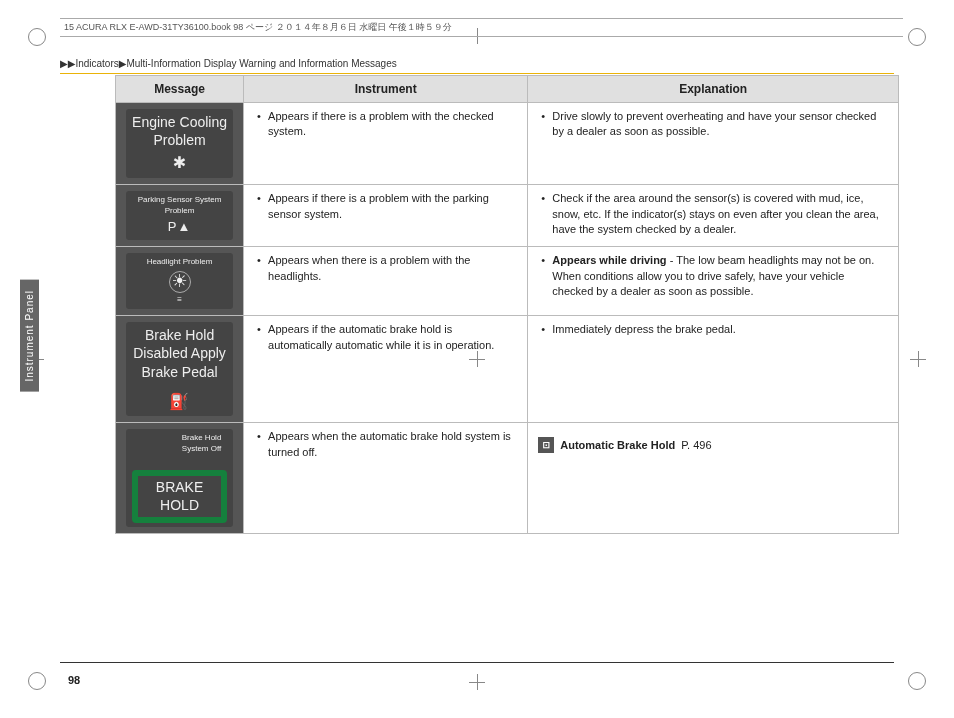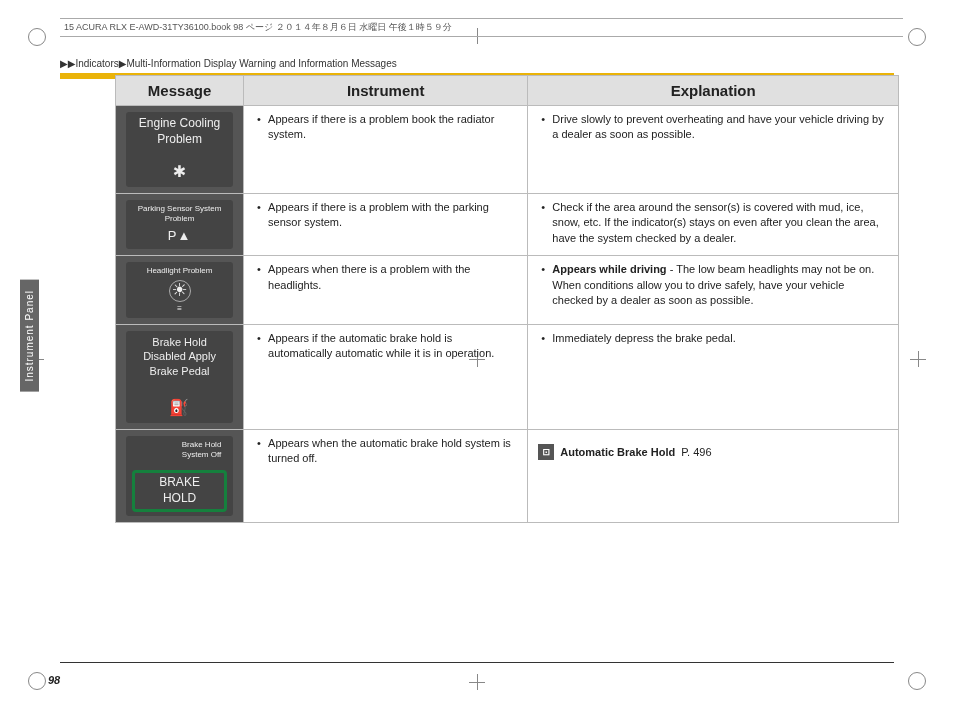--- a/index.html
+++ b/index.html
@@ -73,21 +73,21 @@
 
     
     .breadcrumb-bar {
       position: absolute;
       top: 58px;
       left: 60px;
       right: 60px;
       font-size: 10px;
       color: #333;
       padding-bottom: 4px;
-      border-bottom: 6px solid #eab308;
+      border-bottom: 1px solid #eab308;
     }
 
     
     .side-tab {
       position: absolute;
       top: 280px;
       left: 20px;
       background: #666;
       color: #fff;
       writing-mode: vertical-rl;
@@ -110,21 +110,21 @@
     .info-table {
       width: 100%;
       border-collapse: collapse;
     }
 
     .info-table th {
       background: #e0e0e0;
       border: 1px solid #bbb;
       padding: 6px 10px;
       font-weight: bold;
-      font-size: 15px;
+      font-size: 12px;
       text-align: center;
     }
 
     .info-table td {
       border: 1px solid #bbb;
       padding: 6px 10px;
       vertical-align: top;
       font-size: 11px;
     }
 
@@ -200,24 +200,23 @@
       align-items: center;
       justify-content: center;
       font-weight: bold;
       flex-shrink: 0;
     }
 
     
     .page-number {
       position: absolute;
       bottom: 32px;
-      left: 48px;
+      left: 68px;
       font-size: 11px;
       font-weight: bold;
-      font-style: italic;
     }
 
     
     .bottom-border {
       position: absolute;
       bottom: 55px;
       left: 60px;
       right: 60px;
       height: 1px;
       background: #333;
@@ -256,32 +255,32 @@
         <th>Message</th>
         <th>Instrument</th>
         <th>Explanation</th>
       </tr>
     </thead>
     <tbody>
 
       <tr>
         <td class="msg-cell">
           <div class="msg-display">
-            <div style="font-size:12px; margin-bottom:15px;">Engine Cooling Problem</div>
+            <div style="font-size:14px; margin-bottom:4px;">Engine Cooling Problem</div>
             <div class="msg-icon">✱</div>
           </div>
         </td>
         <td class="condition-cell">
           <ul>
-            <li>Appears if there is a problem book the radiator system.</li>
-          </ul>
-        </td>
-        <td class="explanation-cell">
-          <ul>
-            <li>Drive slowly to prevent overheating and have your vehicle driving by a dealer as soon as possible.</li>
+            <li>Appears if there is a problem with the checked system.</li>
+          </ul>
+        </td>
+        <td class="explanation-cell">
+          <ul>
+            <li>Drive slowly to prevent overheating and have your sensor checked by a dealer as soon as possible.</li>
           </ul>
         </td>
       </tr>
 
       <tr>
         <td class="msg-cell">
           <div class="msg-display">
             <div style="font-size:8px; margin-bottom:3px;">Parking Sensor System Problem</div>
             <div style="font-size:13px; letter-spacing:1px;">P▲</div>
           </div>
@@ -316,41 +315,41 @@
             <li>
               <span class="bold-term">Appears while driving</span><span> - The low beam headlights may not be on. When conditions allow you to drive safely, have your vehicle checked by a dealer as soon as possible.</span>
             </li>
           </ul>
         </td>
       </tr>
 
       <tr>
         <td class="msg-cell">
           <div class="msg-display">
-            <div style="font-size:11px; margin-bottom:20px;">Brake Hold Disabled Apply Brake Pedal</div>
+            <div style="font-size:14px; margin-bottom:11px;">Brake Hold Disabled Apply Brake Pedal</div>
             <div style="font-size:16px;">⛽</div>
           </div>
         </td>
         <td class="condition-cell">
           <ul>
             <li>Appears if the automatic brake hold is automatically automatic while it is in operation.</li>
           </ul>
         </td>
         <td class="explanation-cell">
           <ul>
             <li>Immediately depress the brake pedal.</li>
           </ul>
         </td>
       </tr>
 
       <tr>
         <td class="msg-cell">
           <div class="msg-display">
             <div style="font-size:8px; margin-bottom:3px;margin-left:44px;">Brake Hold System Off</div>
-            <div style="border:3px solid #15803d; border-radius:4px; padding:2px 4px; font-size:12px; margin-top:10px;">BRAKE<br>HOLD</div>
+            <div style="border:6px solid #15803d; border-radius:4px; padding:2px 4px; font-size:14px; margin-top:16px;">BRAKE<br>HOLD</div>
           </div>
         </td>
         <td class="condition-cell">
           <ul>
             <li>Appears when the automatic brake hold system is turned off.</li>
           </ul>
         </td>
         <td class="explanation-cell">
           <div class="ref-link">
             <div class="ref-icon">⊡</div>

